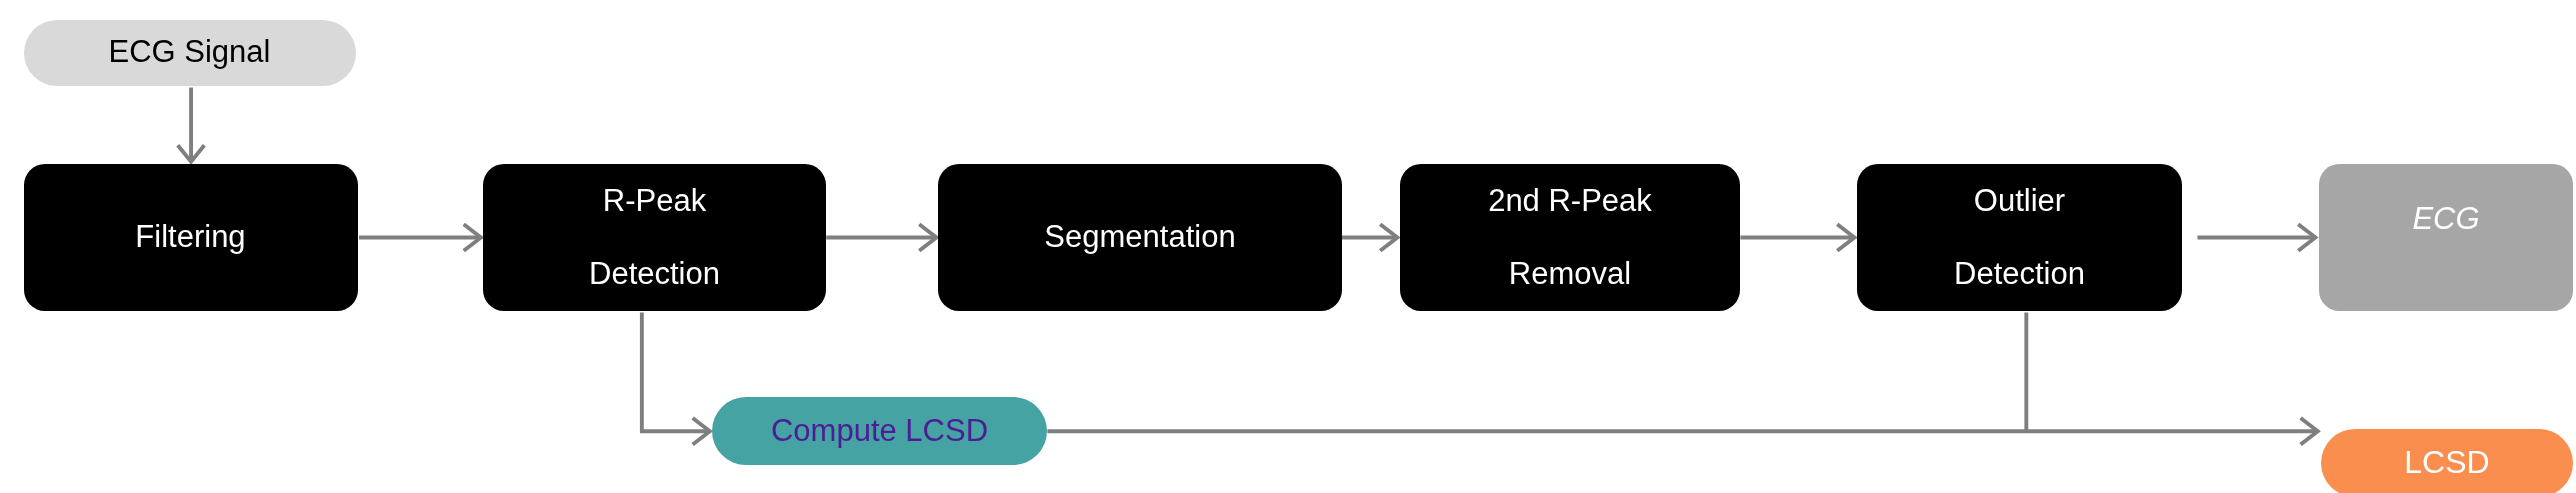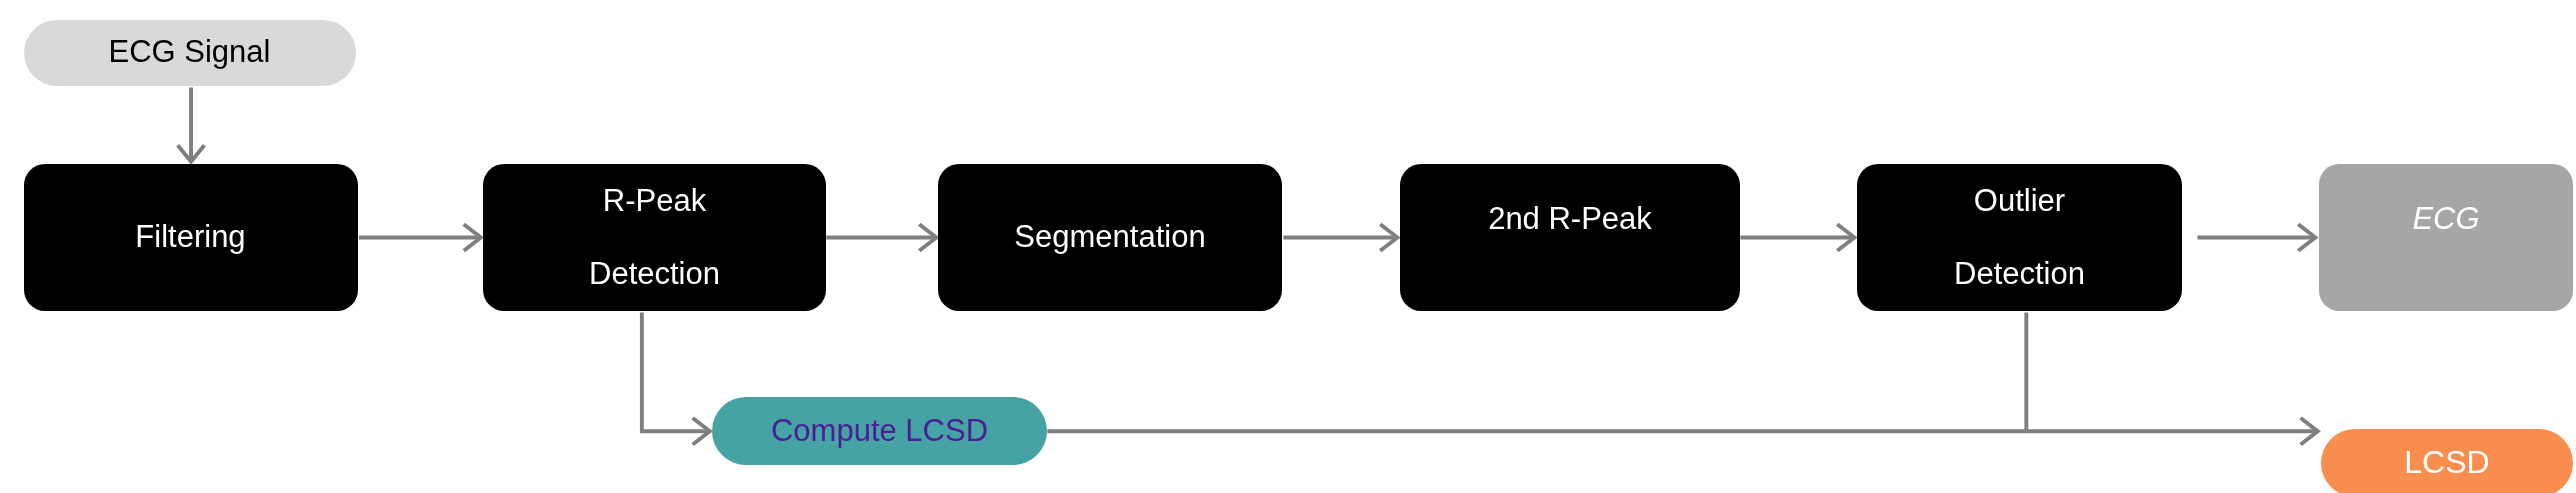--- a/index.html
+++ b/index.html
@@ -76,27 +76,28 @@
     <span>ECG Signal</span>
   </div>
 
   <div class="node node-process" style="left:483px;top:164px;width:343px;height:147px;">
     <span>
       <span>R-Peak</span><br>
       <span>Detection</span>
     </span>
   </div>
 
-  <div class="node node-process" style="left:938px;top:164px;width:344px;height:147px;">
+  <div class="node node-process" style="left:938px;top:164px;width:404px;height:147px;">
     <span>Segmentation</span>
   </div>
 
   <div class="node node-process" style="left:1400px;top:164px;width:340px;height:147px;">
     <span>
       <span>2nd R-Peak</span><br>
+      <span>Removal</span>
     </span>
   </div>
 
   <div class="node node-process" style="left:1857px;top:164px;width:325px;height:147px;">
     <span>
       <span>Outlier</span><br>
       <span>Detection</span>
     </span>
   </div>
 

